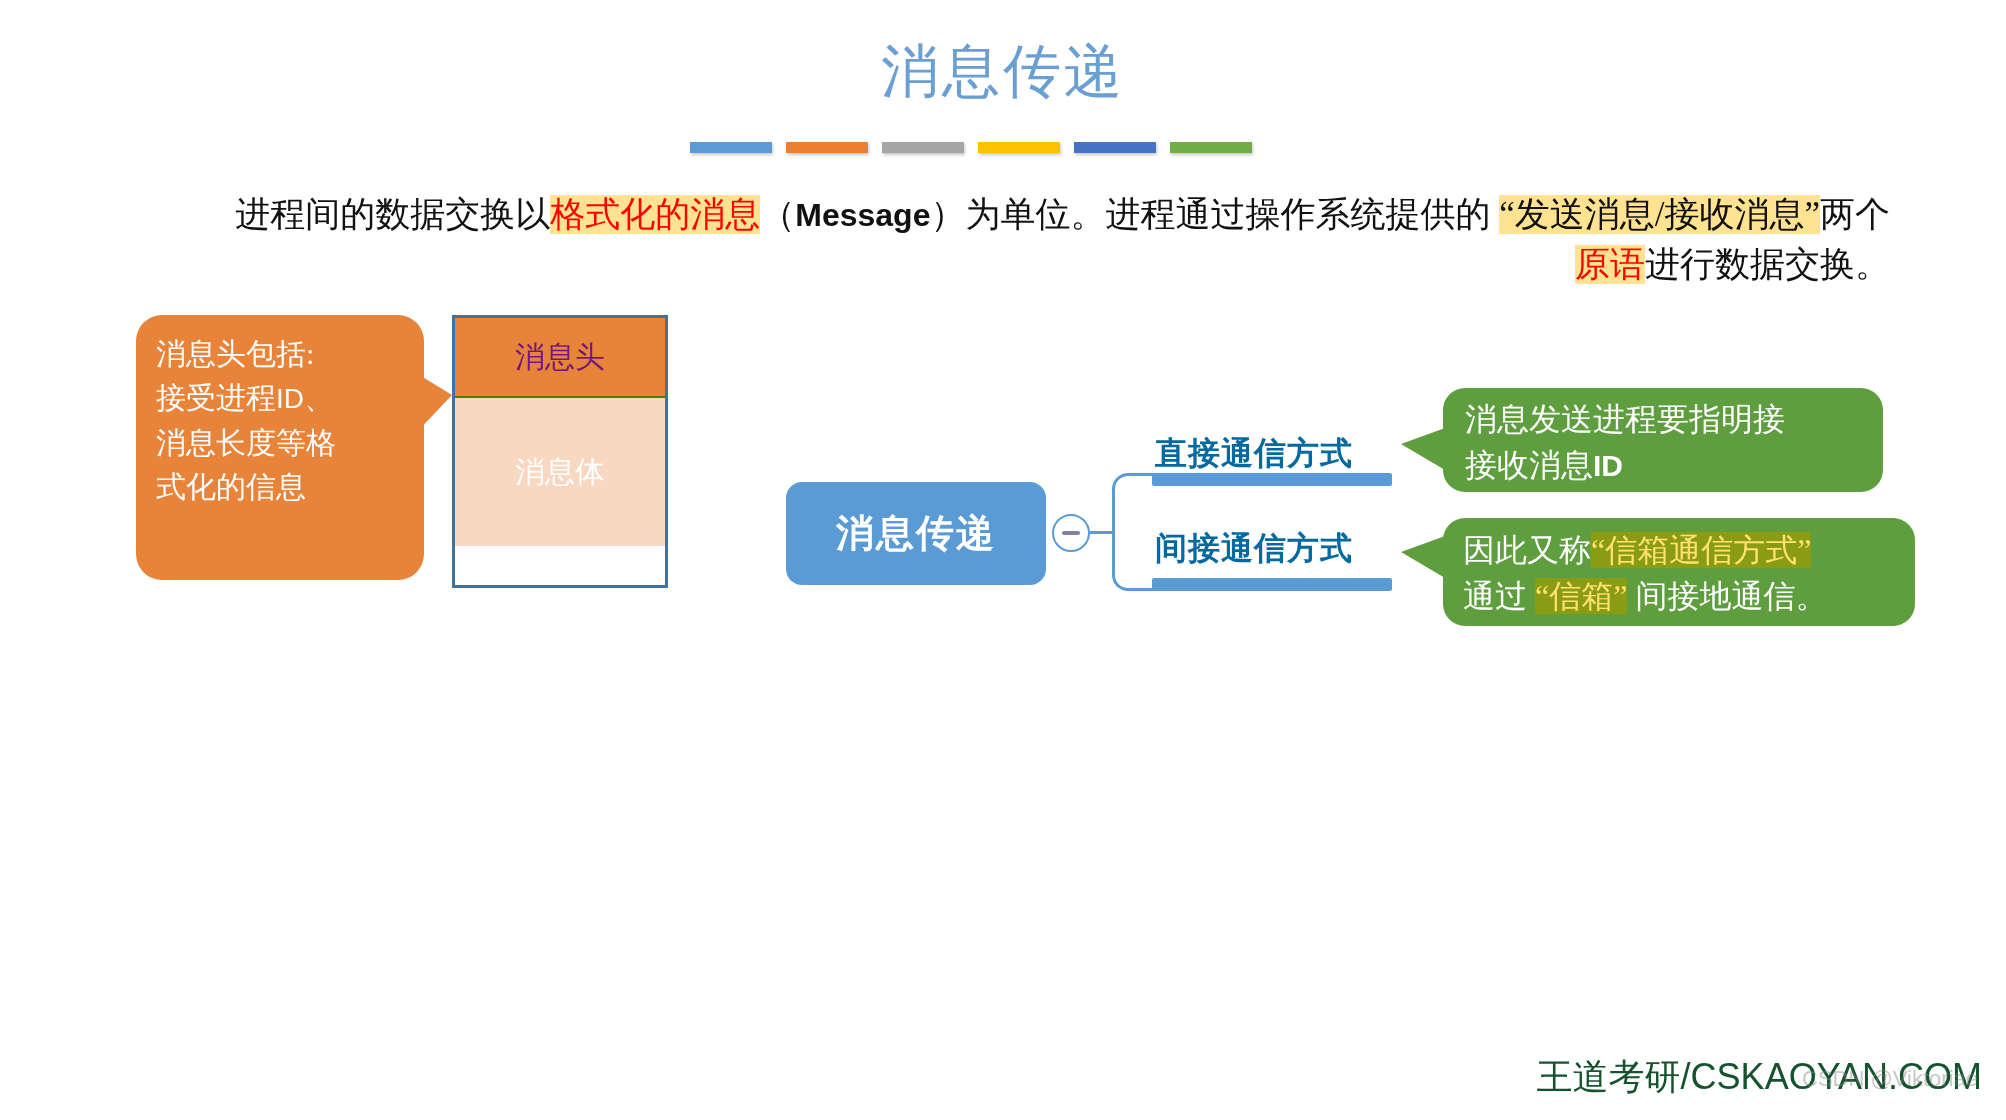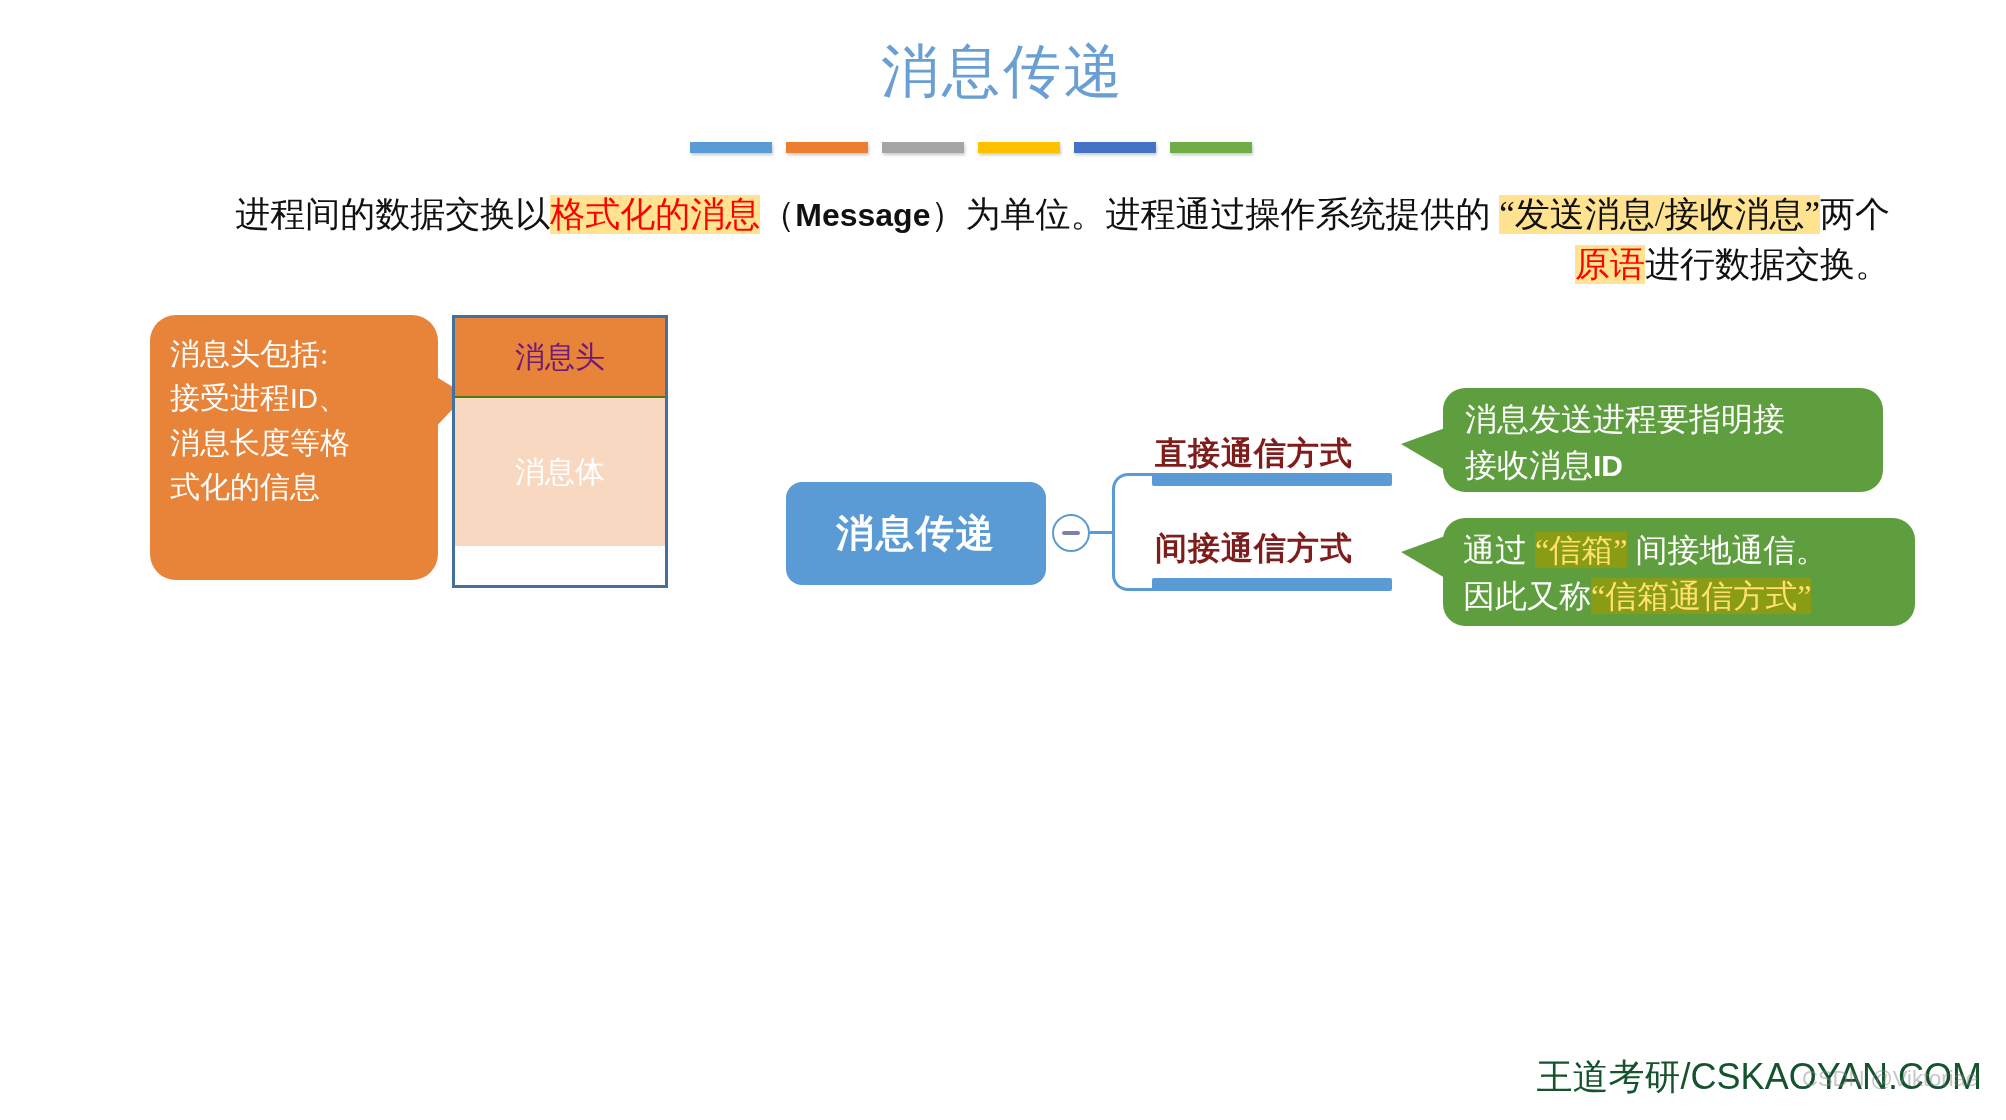--- a/index.html
+++ b/index.html
@@ -71,21 +71,20 @@
     font-weight: bold;
   }
 
   
   .callout-orange {
     position: absolute;
     left: 136px;
     top: 315px;
     width: 288px;
     height: 265px;
-    margin-left: 14px;
   }
   .callout-orange .body {
     position: absolute;
     left: 0; top: 0;
     width: 288px;
     height: 265px;
     background: #e8833a;
     border-radius: 26px;
   }
   .callout-orange .tail {
@@ -208,21 +207,21 @@
     background: #5b9bd5;
     border-radius: 2px;
   }
   .mm-bar.top { left: 1152px; top: 473px; width: 240px; }
   .mm-bar.bot { left: 1152px; top: 578px; width: 240px; }
   .mm-label {
     position: absolute;
     font-family: "Liberation Sans", "DejaVu Sans", sans-serif;
     font-weight: bold;
     font-size: 32px;
-    color: #7f1d1d;
+    color: #0369a1;
     letter-spacing: 1px;
     white-space: nowrap;
   }
   .mm-label.l1 { left: 1155px; top: 432px; }
   .mm-label.l2 { left: 1155px; top: 527px; }
 
   
   .callout-green {
     position: absolute;
   }
@@ -341,21 +340,21 @@
     <div class="txt">
       <div>消息发送进程要指明接</div>
       <div><span>接收消息</span><span class="latin">ID</span></div>
     </div>
   </div>
 
   <div class="callout-green" id="cg2">
     <div class="body"></div>
     <div class="tail"></div>
     <div class="txt">
+      <div><span>因此又称</span><span class="hl">“信箱通信方式”</span></div>
       <div><span>通过 </span><span class="hl">“信箱”</span><span> 间接地通信。</span></div>
-      <div><span>因此又称</span><span class="hl">“信箱通信方式”</span></div>
     </div>
   </div>
 
   <div class="footer">王道考研/CSKAOYAN.COM</div>
   <div class="watermark">CSDN @Viktoriae</div>
 
 </div>
 
 </body></html>

